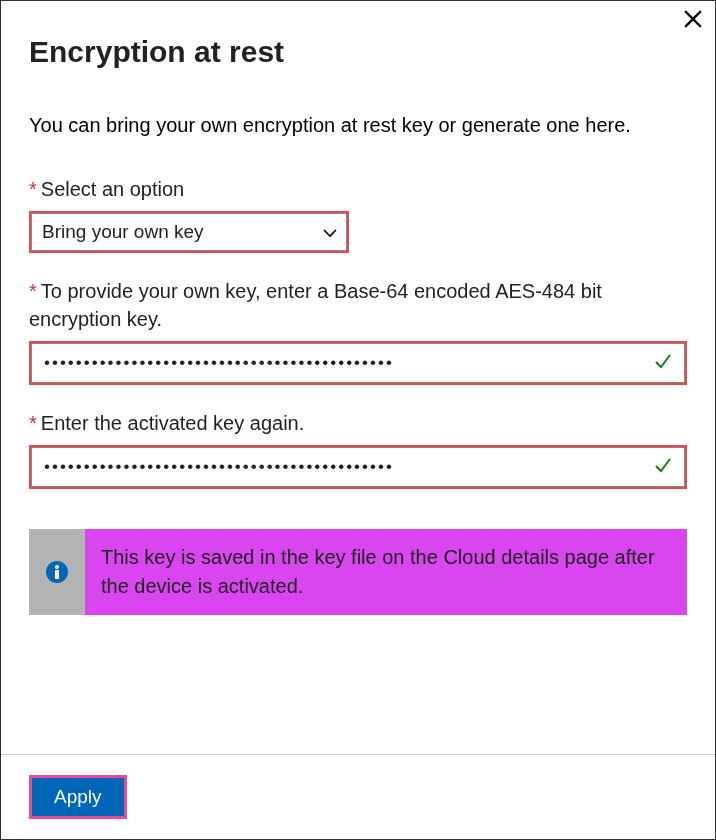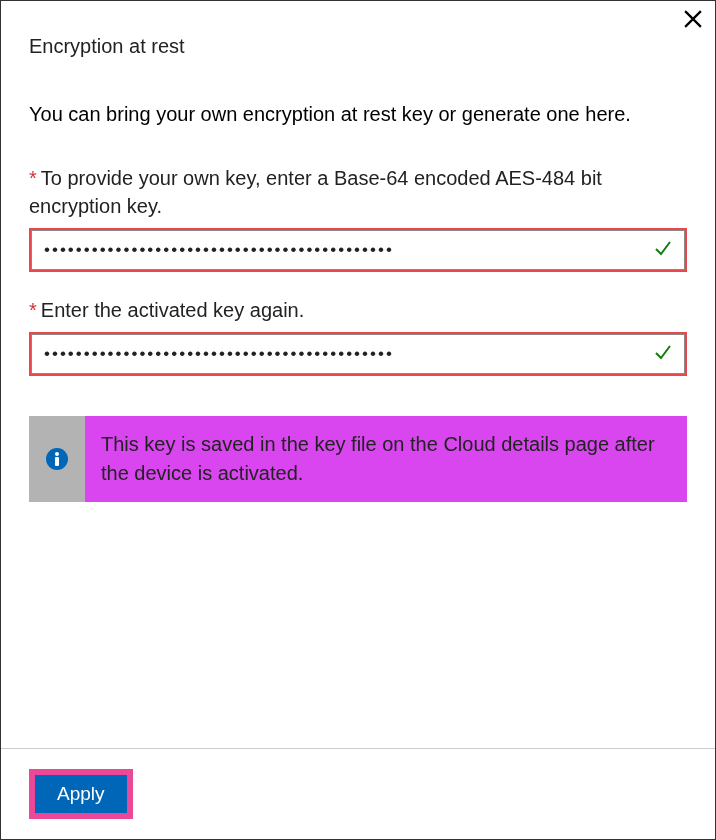--- a/index.html
+++ b/index.html
@@ -34,22 +34,22 @@
     }
     .close-btn svg {
       width: 18px;
       height: 18px;
     }
     .content {
       padding: 28px 28px 20px 28px;
       flex: 1;
     }
     .title {
-      font-size: 20px;
-      font-weight: 400;
+      font-size: 30px;
+      font-weight: 700;
       color: #222;
       margin-bottom: 42px;
       margin-top: 6px;
     }
     .description {
       font-size: 20px;
       color: #000000;
       line-height: 1.4;
       margin-bottom: 36px;
     }
@@ -136,21 +136,21 @@
       font-size: 20px;
       color: #222;
       line-height: 1.45;
     }
     .footer {
       border-top: 1px solid #ccc;
       padding: 20px 28px;
     }
     .apply-btn-wrap {
       display: inline-block;
-      border: 6px solid #ec4899;
+      border: 3px solid #ec4899;
     }
     .apply-btn {
       background: #0067b8;
       color: #fff;
       border: none;
       padding: 8px 22px;
       font-size: 19px;
       cursor: pointer;
       font-family: inherit;
     }
@@ -162,20 +162,35 @@
   <div class="close-btn">
     <svg viewBox="0 0 16 16">
         <path d="M1 1 L15 15 M15 1 L1 15" stroke="#000" stroke-width="2" fill="none"></path>
       </svg>
   </div>
 
   <div class="content">
     <h1 class="title">Encryption at rest</h1>
     <p class="description">You can bring your own encryption at rest key or generate one here.</p>
 
+    <div class="field-group">
+      <label class="field-label">
+        <span class="required">*</span><span>Select an option</span>
+      </label>
+      <div class="select-wrap">
+        <div class="select-inner">
+          <span>Bring your own key</span>
+          <span class="chevron-down">
+            <svg width="14" height="10" viewBox="0 0 14 10">
+                <path d="M1 2 L7 8 L13 2" stroke="#000" stroke-width="1.6" fill="none"></path>
+              </svg>
+          </span>
+        </div>
+      </div>
+    </div>
 
     <div class="field-group">
       <label class="field-label">
         <span class="required">*</span><span>To provide your own key, enter a Base-64 encoded AES-484 bit encryption key.</span>
       </label>
       <div class="input-wrap">
         <div class="input-inner">
           <span>••••••••••••••••••••••••••••••••••••••••••••</span>
         </div>
         <span class="checkmark">

